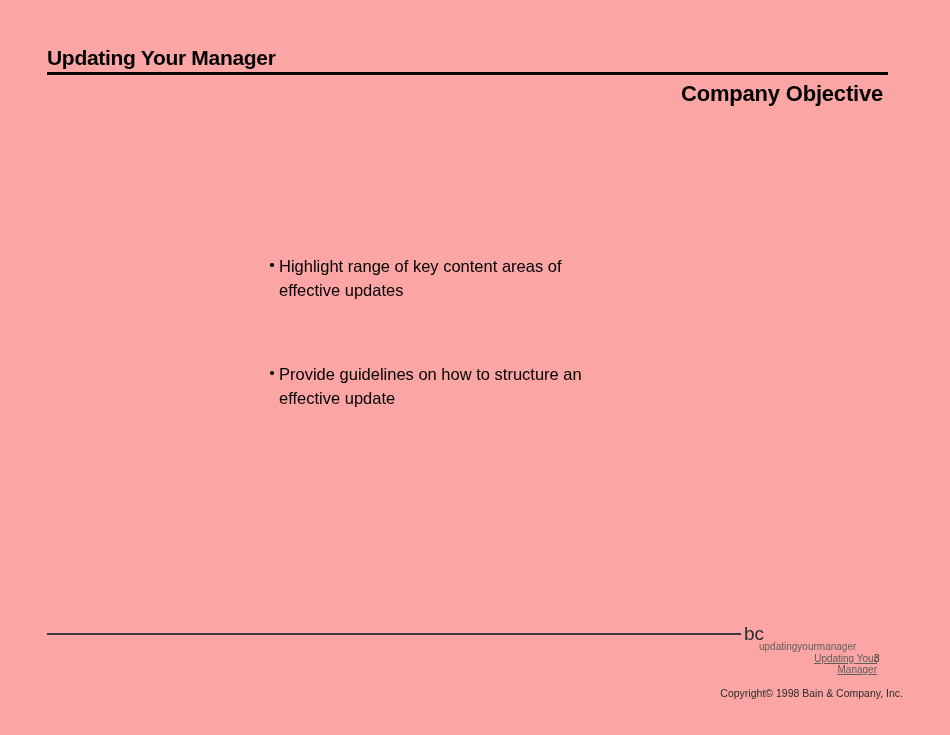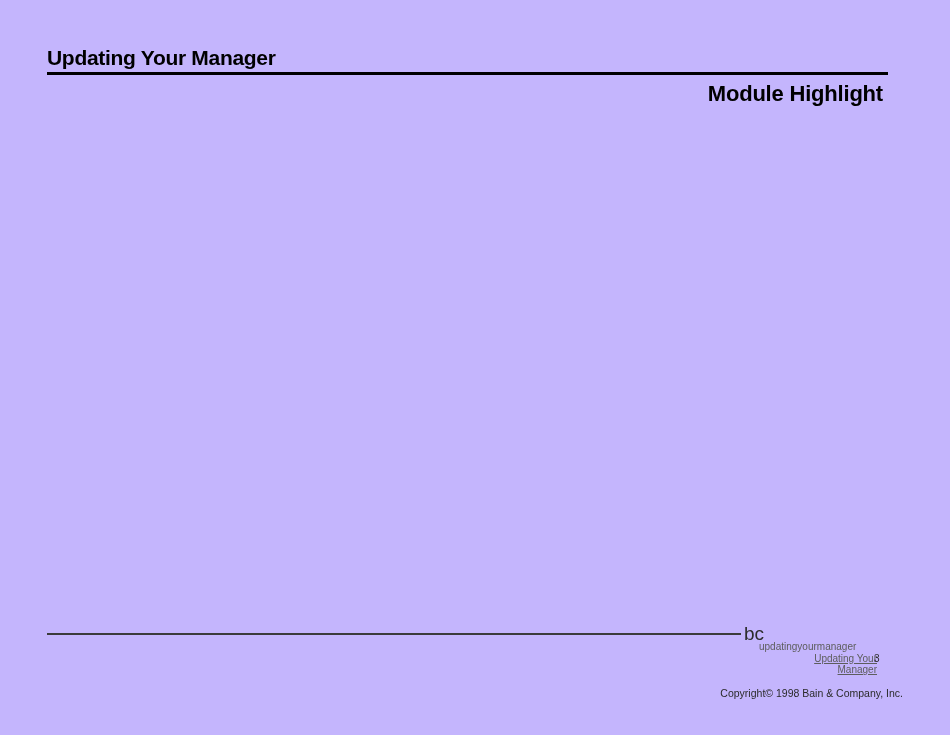--- a/index.html
+++ b/index.html
@@ -11,21 +11,21 @@
   body {
     font-family: "Liberation Sans", "DejaVu Sans", sans-serif;
     color: #000000;
     -webkit-font-smoothing: antialiased;
   }
 
   #slide {
     position: relative;
     width: 950px;
     height: 735px;
-    background: #c4b5fd;
+    background: #fca5a5;
     overflow: hidden;
   }
 
   
   #slide-title {
     position: absolute;
     left: 47px;
     top: 45px;
     font-size: 21px;
     font-weight: bold;
@@ -156,25 +156,35 @@
 </style>
 </head>
 <body>
 
 <div id="slide">
 
   <div id="slide-title">Updating Your Manager</div>
 
   <div id="title-rule"></div>
 
-  <div id="slide-subtitle">Module Highlight</div>
+  <div id="slide-subtitle">Company Objective</div>
 
   <div id="bullet-list">
 
-
+    <div class="bullet-item">
+      <span class="bullet-dot"></span>
+      <span class="bullet-text">Highlight range of key content areas of
+effective updates</span>
+    </div>
+
+    <div class="bullet-item">
+      <span class="bullet-dot"></span>
+      <span class="bullet-text">Provide guidelines on how to structure an
+effective update</span>
+    </div>
 
 
   </div>
 
   <div id="footer-rule"></div>
 
   <div id="bc-logo">bc</div>
 
   <div id="footer-meta">
     <span id="footer-filename">updatingyourmanager</span>

